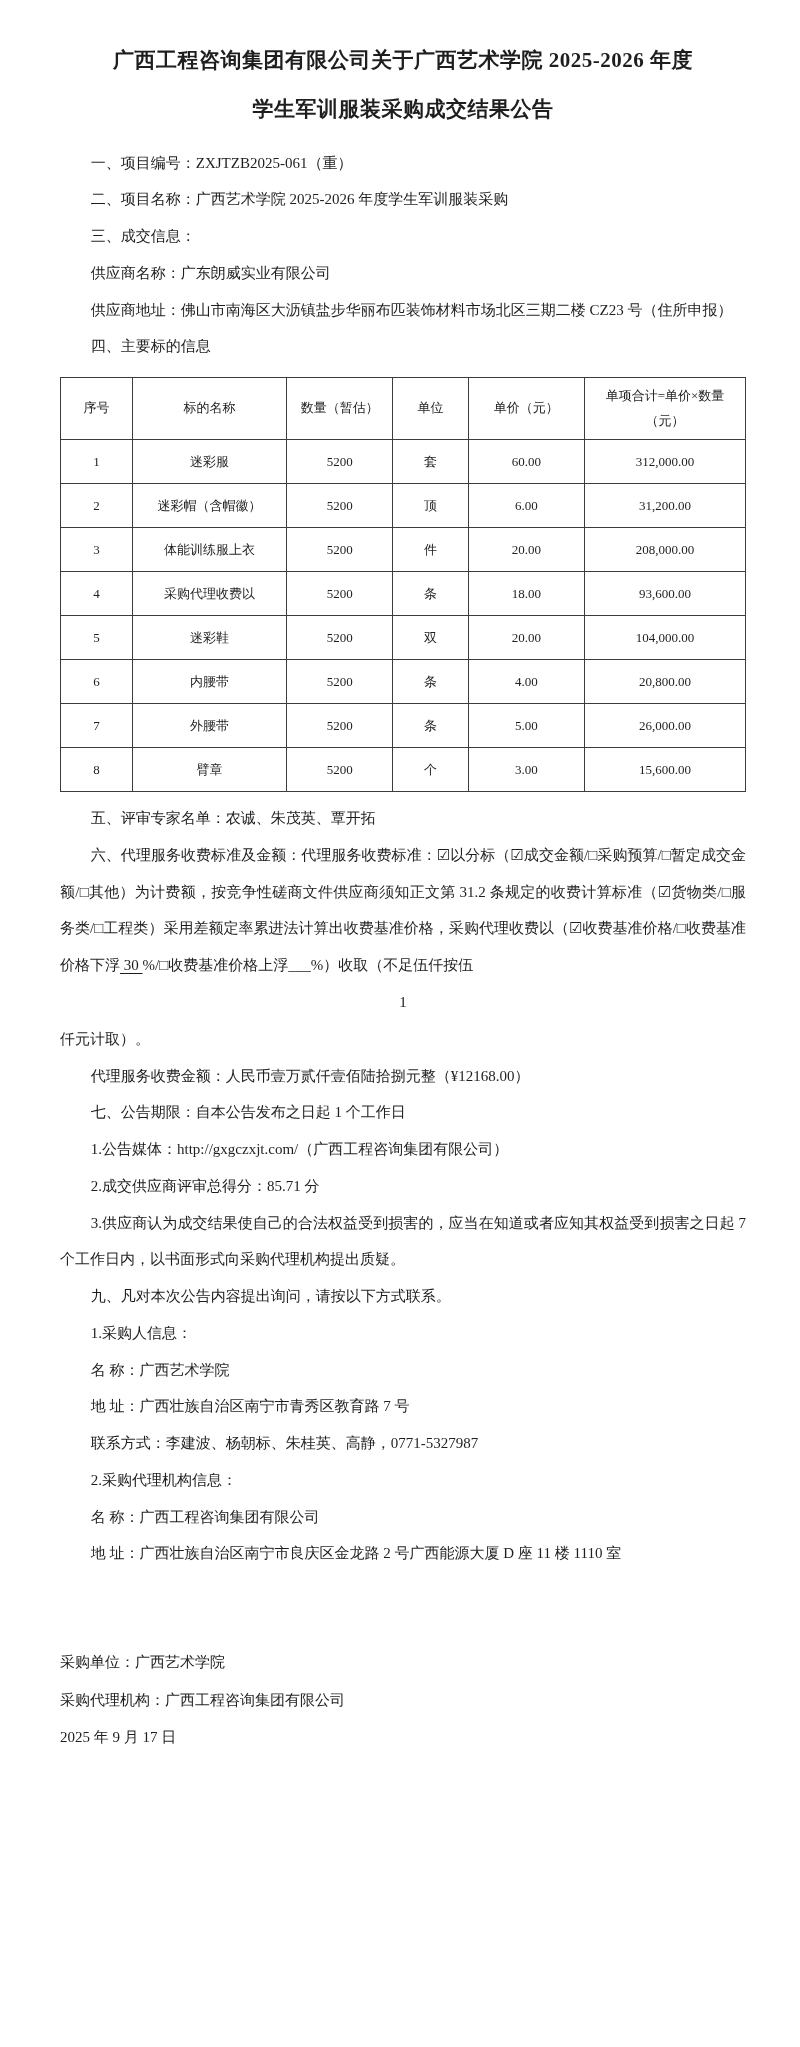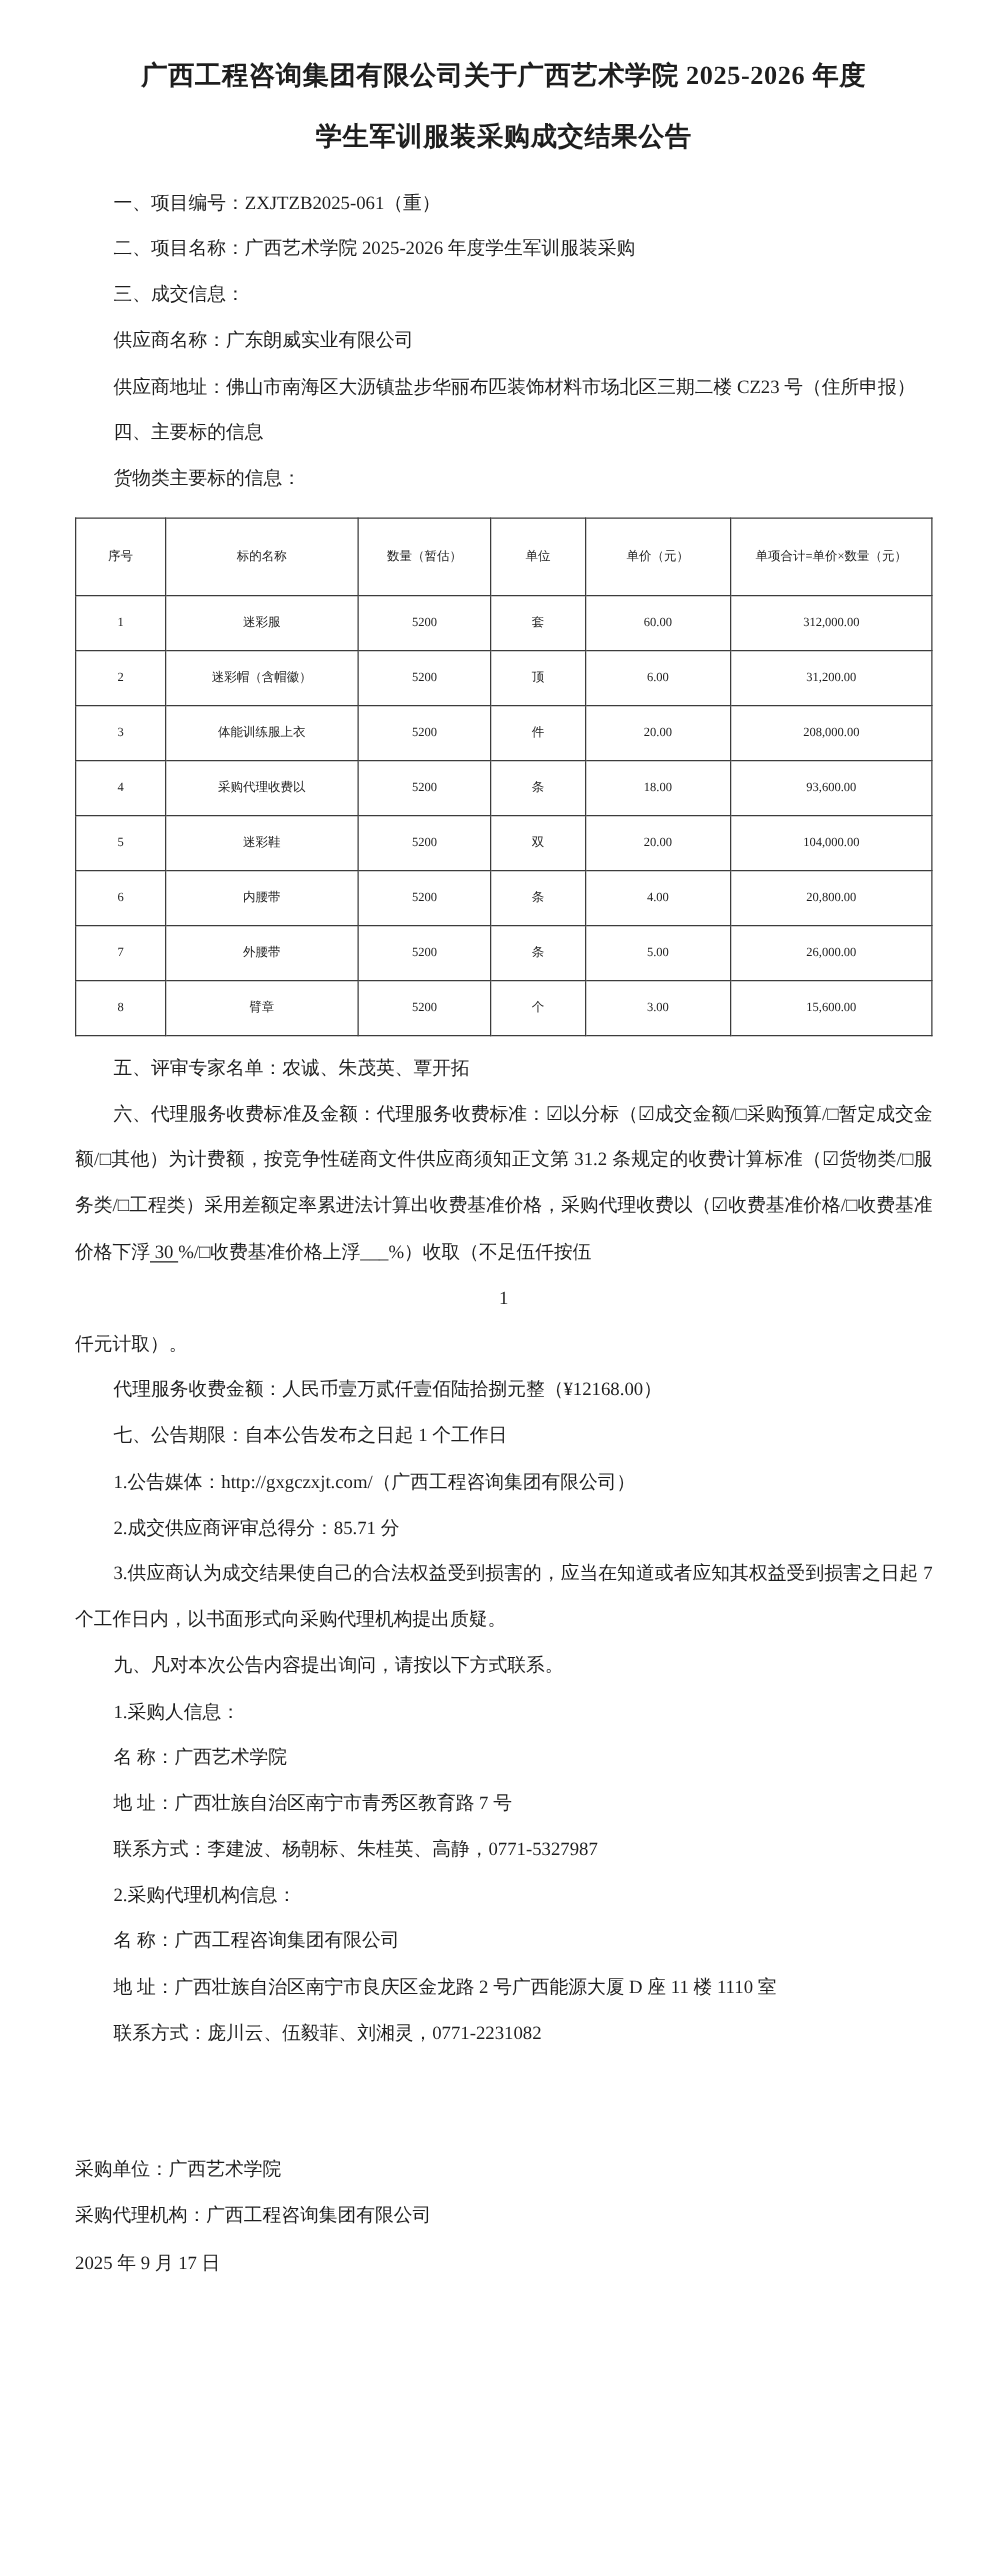--- a/index.html
+++ b/index.html
@@ -28,21 +28,21 @@
   .para{
     margin:0;
     line-height:2.45;
     text-align:justify;
   }
   .indent{text-indent:2.05em;}
   .goods-table{
     width:100%;
     border-collapse:collapse;
     margin:12px 0 8px 0;
-    font-size:10px;
+    font-size:13px;
     table-layout:fixed;
   }
   .goods-table th,.goods-table td{
     border:1px solid #3c3c3c;
     text-align:center;
     vertical-align:middle;
     font-weight:normal;
     padding:2px 6px;
     box-sizing:border-box;
   }
@@ -80,21 +80,20 @@
     <span class="t-line">广西工程咨询集团有限公司关于广西艺术学院 2025-2026 年度</span>
     <span class="t-line">学生军训服装采购成交结果公告</span>
   </h1>
 
   <p class="para indent">一、项目编号：ZXJTZB2025-061（重）</p>
   <p class="para indent">二、项目名称：广西艺术学院 2025-2026 年度学生军训服装采购</p>
   <p class="para indent">三、成交信息：</p>
   <p class="para indent">供应商名称：广东朗威实业有限公司</p>
   <p class="para indent">供应商地址：佛山市南海区大沥镇盐步华丽布匹装饰材料市场北区三期二楼 CZ23 号（住所申报）</p>
   <p class="para indent">四、主要标的信息</p>
-  <p class="para indent">货物类主要标的信息：</p>
 
   <table class="goods-table">
     <colgroup>
       <col class="col-no">
         <col class="col-name">
         <col class="col-qty">
       <col class="col-unit">
         <col class="col-price">
         <col class="col-total">
     </colgroup>
@@ -190,21 +189,20 @@
   <p class="para indent">2.成交供应商评审总得分：85.71 分</p>
   <p class="para indent">3.供应商认为成交结果使自己的合法权益受到损害的，应当在知道或者应知其权益受到损害之日起 7 个工作日内，以书面形式向采购代理机构提出质疑。</p>
   <p class="para indent">九、凡对本次公告内容提出询问，请按以下方式联系。</p>
   <p class="para indent">1.采购人信息：</p>
   <p class="para indent">名 称：广西艺术学院</p>
   <p class="para indent">地 址：广西壮族自治区南宁市青秀区教育路 7 号</p>
   <p class="para indent">联系方式：李建波、杨朝标、朱桂英、高静，0771-5327987</p>
   <p class="para indent">2.采购代理机构信息：</p>
   <p class="para indent">名 称：广西工程咨询集团有限公司</p>
   <p class="para indent">地 址：广西壮族自治区南宁市良庆区金龙路 2 号广西能源大厦 D 座 11 楼 1110 室</p>
-  <p class="para indent">联系方式：庞川云、伍毅菲、刘湘灵，0771-2231082</p>
 
   <div class="sign-block">
     <span class="sign-line">采购单位：广西艺术学院</span>
     <span class="sign-line">采购代理机构：广西工程咨询集团有限公司</span>
     <span class="sign-line sign-date">2025 年 9 月 17 日</span>
   </div>
 
 </div>
 
 </body></html>

